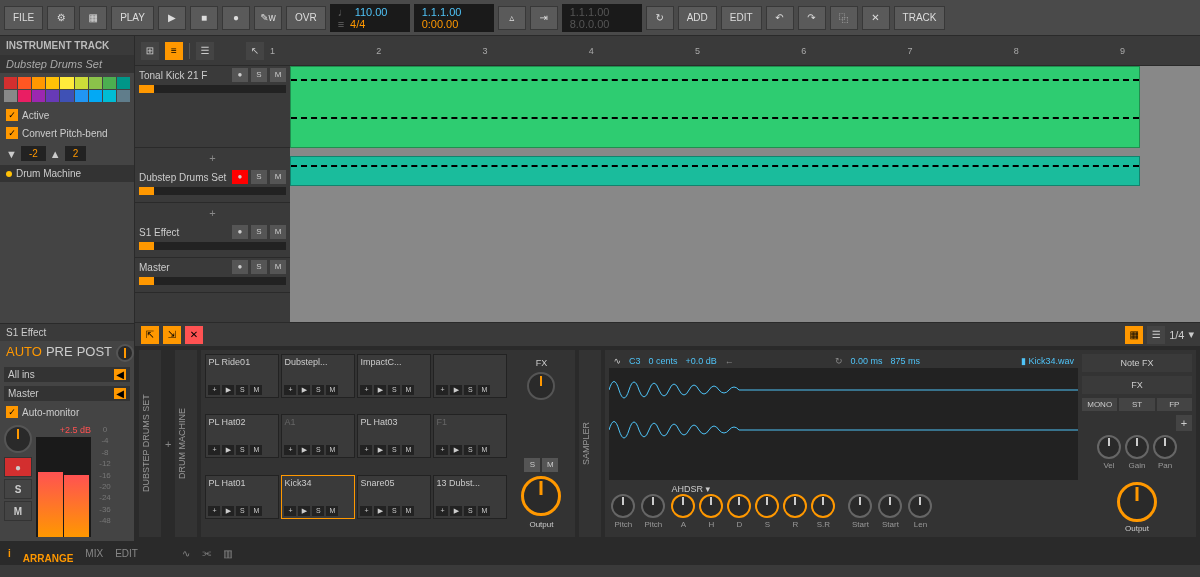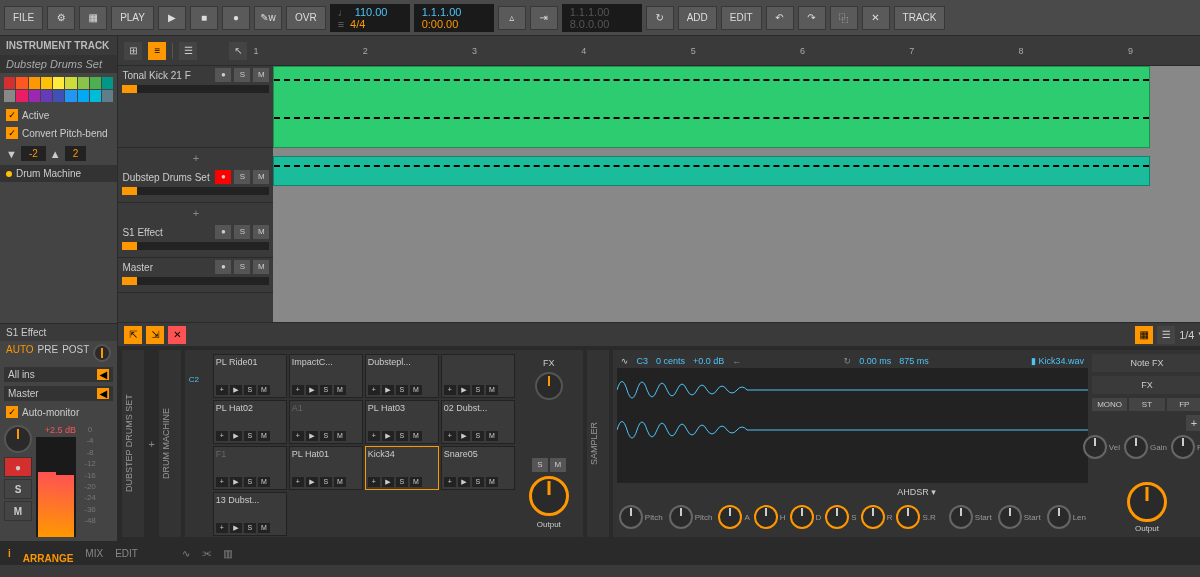--- a/index.html
+++ b/index.html
@@ -24,28 +24,28 @@
 .color-grid { display: grid; grid-template-columns: repeat(9, 1fr); gap: 1px; padding: 4px; }
 .color-swatch { height: 12px; cursor: pointer; }
 .checkbox-row { display: flex; align-items: center; gap: 4px; padding: 3px 6px; font-size: 10px; }
 .checkbox { width: 12px; height: 12px; background: #ff9800; display: flex; align-items: center; justify-content: center; color: #000; font-size: 9px; }
 .pitch-row { display: flex; gap: 4px; padding: 4px 6px; align-items: center; }
 .pitch-val { background: #222; padding: 2px 8px; font-size: 10px; color: #ff9800; }
 .device-row { background: #333; padding: 3px 6px; font-size: 10px; display: flex; align-items: center; gap: 4px; }
 .dot-yellow { width: 6px; height: 6px; background: #ffc107; border-radius: 50%; }
 .spacer { flex: 1; }
 .fx-header { padding: 3px 6px; font-size: 10px; background: #3a3a3a; border-top: 1px solid #2a2a2a; }
-.routing-row { display: flex; gap: 4px; padding: 3px 6px; font-size: 10px; }
+.routing-row { display: flex; gap: 4px; padding: 3px 6px; font-size: 13px; }
 .routing-row span.active { color: #ff9800; }
 .dropdown { background: #333; padding: 2px 4px; display: flex; justify-content: space-between; font-size: 10px; margin: 2px 4px; }
 .dropdown .caret { background: #ff9800; width: 12px; text-align: center; color: #000; }
 .mixer-section { padding: 4px; display: flex; gap: 4px; }
 .knob { width: 28px; height: 28px; border-radius: 50%; background: #2a2a2a; border: 2px solid #555; position: relative; }
 .knob::after { content: ''; position: absolute; width: 2px; height: 10px; background: #ff9800; left: 50%; top: 2px; transform: translateX(-50%); }
-.meter-col { display: flex; flex-direction: column; gap: 2px; width: 40px; }
+.meter-col { display: flex; flex-direction: column; gap: 2px; width: 55px; }
 .db-label { color: #ff5252; font-size: 9px; text-align: right; }
 .meter { width: 100%; height: 100px; background: #1a1a1a; position: relative; }
 .meter-bar { position: absolute; bottom: 0; width: 45%; background: linear-gradient(to top, #ff9800, #ff5252); }
 .meter-bar.l { left: 2px; height: 65%; }
 .meter-bar.r { right: 2px; height: 62%; }
 .meter-ticks { width: 20px; font-size: 8px; color: #777; display: flex; flex-direction: column; justify-content: space-between; height: 100px; text-align: center; }
 .track-btns { display: flex; flex-direction: column; gap: 2px; }
 .track-btns button { width: 28px; height: 20px; background: #444; border: 1px solid #333; color: #ccc; font-size: 10px; font-weight: bold; }
 .track-btns .rec { background: #d32f2f; }
 
@@ -92,21 +92,21 @@
 .big-knob { width: 40px; height: 40px; border-radius: 50%; border: 3px solid #ff9800; background: #2a2a2a; position: relative; }
 .big-knob::after { content: ''; position: absolute; width: 3px; height: 14px; background: #ff9800; left: 50%; top: 2px; transform: translateX(-50%); }
 
 .sampler { background: #333; display: flex; flex: 1; gap: 4px; padding: 4px; }
 .waveform-area { flex: 1; display: flex; flex-direction: column; }
 .wf-header { display: flex; gap: 8px; font-size: 9px; padding: 2px 4px; align-items: center; }
 .wf-header .cyan { color: #4fc3f7; }
 .wf-display { flex: 1; background: #222; position: relative; overflow: hidden; }
 .wf-svg { position: absolute; top: 0; left: 0; }
 .knob-row { display: flex; gap: 6px; padding: 4px 2px; align-items: flex-end; }
-.knob-group { display: flex; flex-direction: row; align-items: center; gap: 2px; }
+.knob-group { display: flex; flex-direction: column; align-items: center; gap: 2px; }
 .knob-group .small-knob { width: 24px; height: 24px; border-radius: 50%; border: 2px solid #666; background: #2a2a2a; position: relative; }
 .knob-group .small-knob.orange { border-color: #ff9800; }
 .knob-group .small-knob::after { content: ''; position: absolute; width: 2px; height: 8px; background: #ccc; left: 50%; top: 1px; transform: translateX(-50%); }
 .knob-group label { font-size: 8px; color: #999; }
 .envelope-label { font-size: 9px; color: #ccc; text-align: center; }
 .divider-v { width: 1px; background: #444; }
 .sampler-right { width: 110px; display: flex; flex-direction: column; gap: 4px; }
 .sr-section { background: #3a3a3a; padding: 4px; font-size: 9px; text-align: center; }
 .mode-btns { display: flex; gap: 2px; }
 .mode-btns span { flex: 1; background: #444; padding: 2px; font-size: 8px; text-align: center; }
@@ -355,55 +355,49 @@
         <span>▾</span>
       </div>
     </div>
 
     <div class="devices">
       <div class="device-strip">DUBSTEP DRUMS SET</div>
       <div style="display:flex;align-items:center;color:#888">+</div>
       <div class="device-strip">DRUM MACHINE</div>
 
       <div class="drum-machine">
-        <div style="display:flex;flex-direction:column;justify-content:space-around;width:20px;font-size:8px;color:#4fc3f7" id="note-col">
-            <div>C2</div>
-            <div></div>
-            <div></div>
-            <div></div>
-          </div>
         <div class="pad-grid" id="pad-grid">
             <div class="pad">
               <div class="pad-name" style="">PL Ride01</div>
   <div class="pad-btns">
                 <span>+</span>
   <span>▶</span>
   <span>S</span>
   <span>M</span>
               </div>
             </div>
             <div class="pad">
+              <div class="pad-name" style="">Dubstepl...</div>
+  <div class="pad-btns">
+                <span>+</span>
+  <span>▶</span>
+  <span>S</span>
+  <span>M</span>
+              </div>
+            </div>
+            <div class="pad">
               <div class="pad-name" style="">ImpactC...</div>
   <div class="pad-btns">
                 <span>+</span>
   <span>▶</span>
   <span>S</span>
   <span>M</span>
               </div>
             </div>
             <div class="pad">
-              <div class="pad-name" style="">Dubstepl...</div>
-  <div class="pad-btns">
-                <span>+</span>
-  <span>▶</span>
-  <span>S</span>
-  <span>M</span>
-              </div>
-            </div>
-            <div class="pad">
               <div class="pad-name" style=""></div>
   <div class="pad-btns">
                 <span>+</span>
   <span>▶</span>
   <span>S</span>
   <span>M</span>
               </div>
             </div>
             <div class="pad">
               <div class="pad-name" style="">PL Hat02</div>
@@ -418,29 +412,20 @@
               <div class="pad-name" style="color:#666">A1</div>
   <div class="pad-btns">
                 <span>+</span>
   <span>▶</span>
   <span>S</span>
   <span>M</span>
               </div>
             </div>
             <div class="pad">
               <div class="pad-name" style="">PL Hat03</div>
-  <div class="pad-btns">
-                <span>+</span>
-  <span>▶</span>
-  <span>S</span>
-  <span>M</span>
-              </div>
-            </div>
-            <div class="pad">
-              <div class="pad-name" style="">02 Dubst...</div>
   <div class="pad-btns">
                 <span>+</span>
   <span>▶</span>
   <span>S</span>
   <span>M</span>
               </div>
             </div>
             <div class="pad">
               <div class="pad-name" style="color:#666">F1</div>
   <div class="pad-btns">
@@ -527,21 +512,21 @@
           </div>
           <div class="knob-row" id="sampler-knobs">
               <div class="knob-group">
                 <div class="small-knob "></div>
                 <label>Pitch</label>
               </div>
               <div class="knob-group">
                 <div class="small-knob "></div>
                 <label>Pitch</label>
               </div>
-              <div style="display: flex; flex-direction: column; align-items: flex-end; gap: 8px;">
+              <div style="display: flex; flex-direction: column; align-items: flex-start; gap: 0;">
                 <div class="envelope-label">AHDSR ▾</div>
                 <div style="display:flex;gap:4px" id="envknobs">
                   <div class="knob-group">
                     <div class="small-knob orange"></div>
                     <label>A</label>
                   </div>
                   <div class="knob-group">
                     <div class="small-knob orange"></div>
                     <label>H</label>
                   </div>

